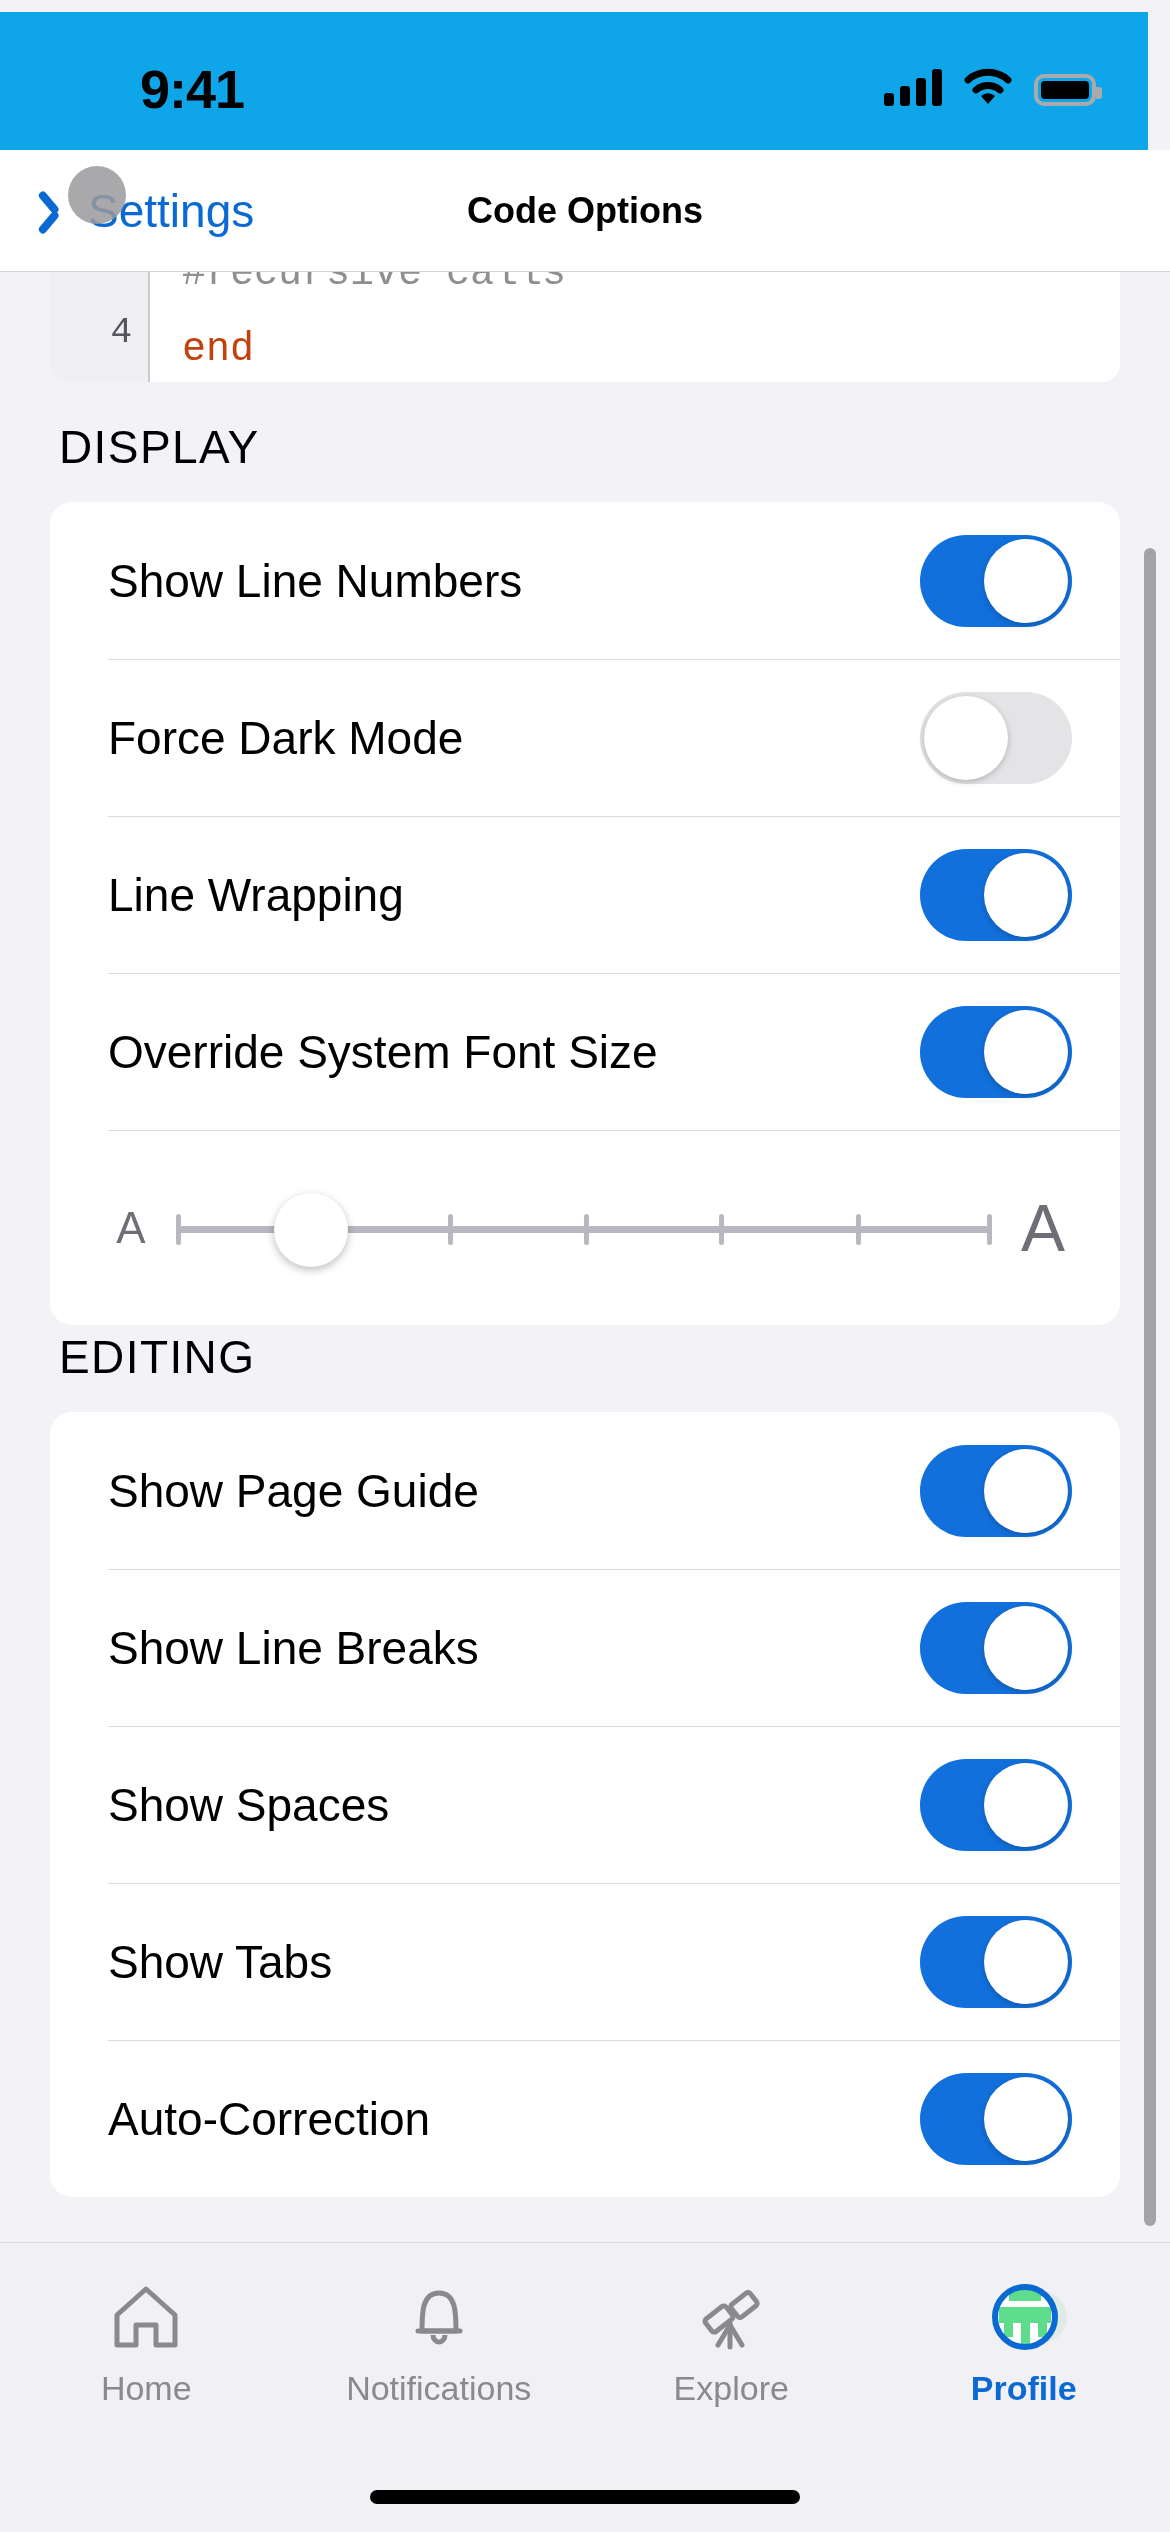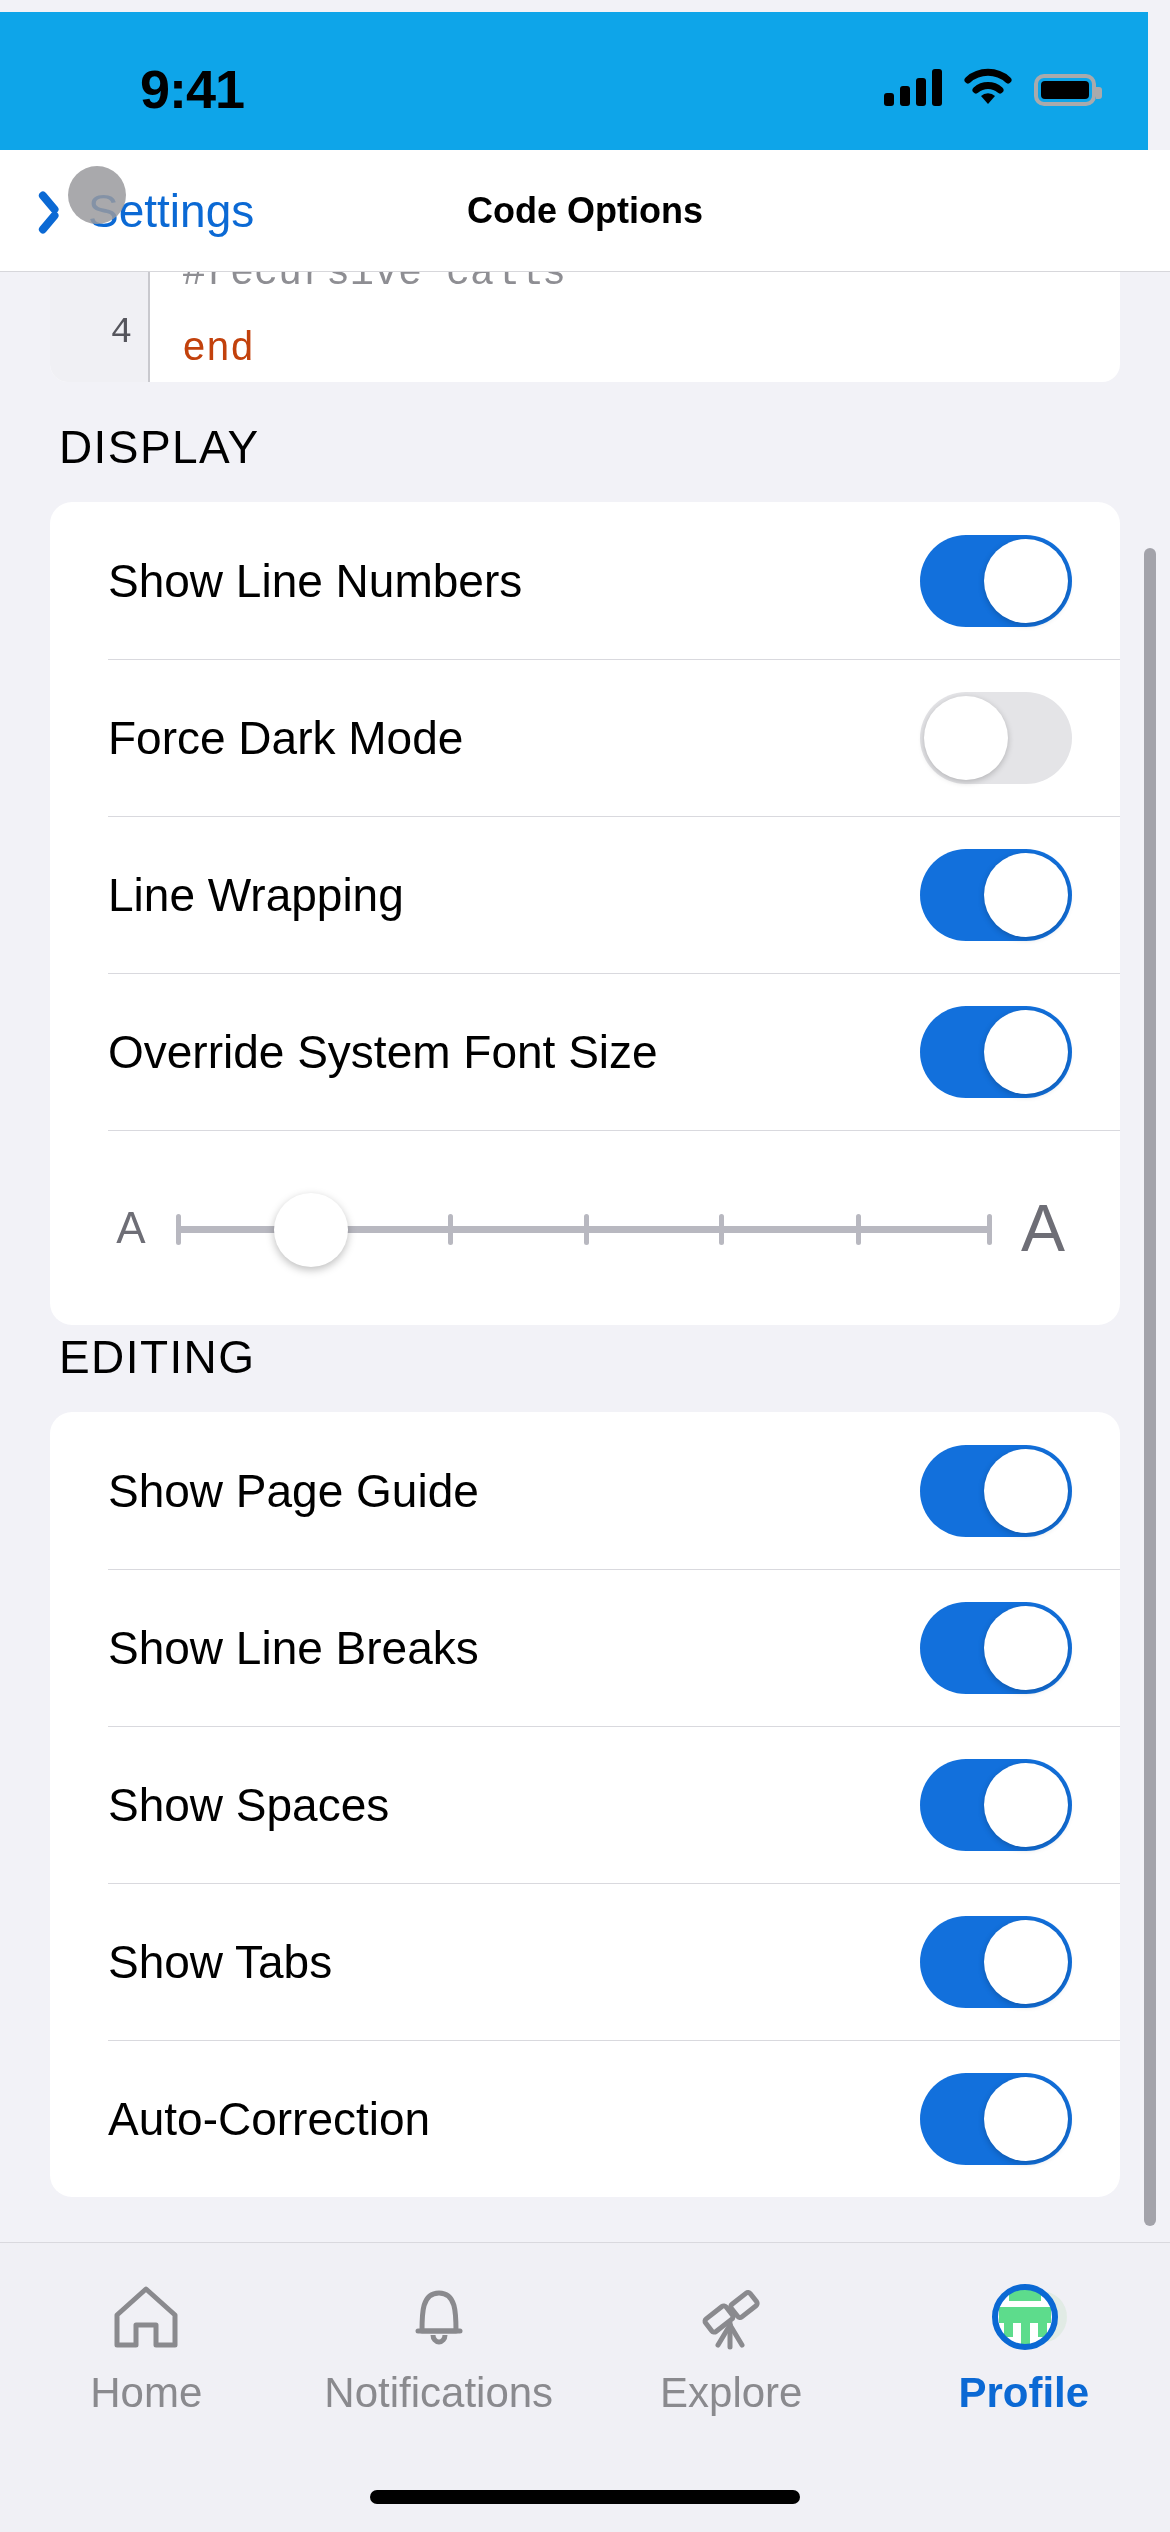--- a/index.html
+++ b/index.html
@@ -127,21 +127,21 @@
     background:#A3A3AA; border-radius:7px;
   }
 
   
   .tabbar {
     position:absolute; left:0; bottom:0; width:1170px; height:290px;
     background:#F0F0F5; border-top:1px solid #D9D9DE;
     display:flex; align-items:flex-start; padding-top:34px;
   }
   .tab { flex:1; display:flex; flex-direction:column; align-items:center; gap:14px; }
-  .tab-label { font-size:42px; color:#8A8A8E; }
+  .tab-label { font-size:34px; color:#8A8A8E; }
   .tab.active .tab-label { color:#0B69D4; font-weight:bold; }
   .ticon { width:78px; height:78px; position:relative; }
 
   .home-indicator {
     position:absolute; left:50%; transform:translateX(-50%); bottom:28px;
     width:430px; height:14px; background:#000000; border-radius:8px;
   }
 </style>
 </head>
 <body>

